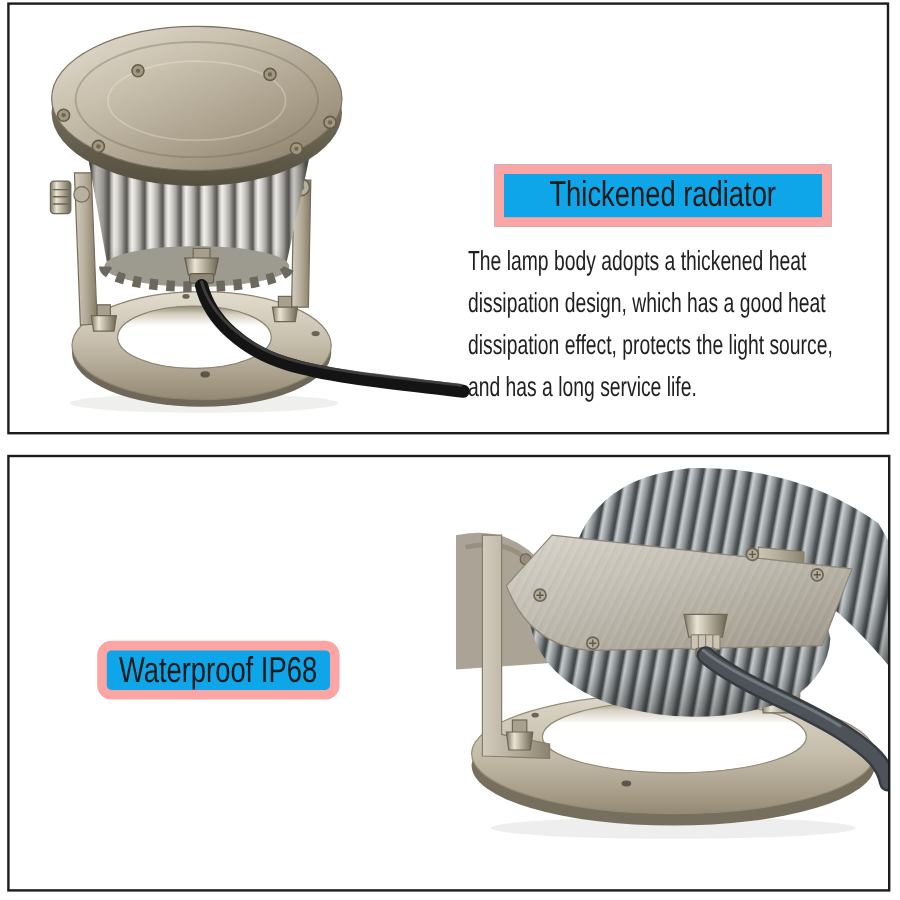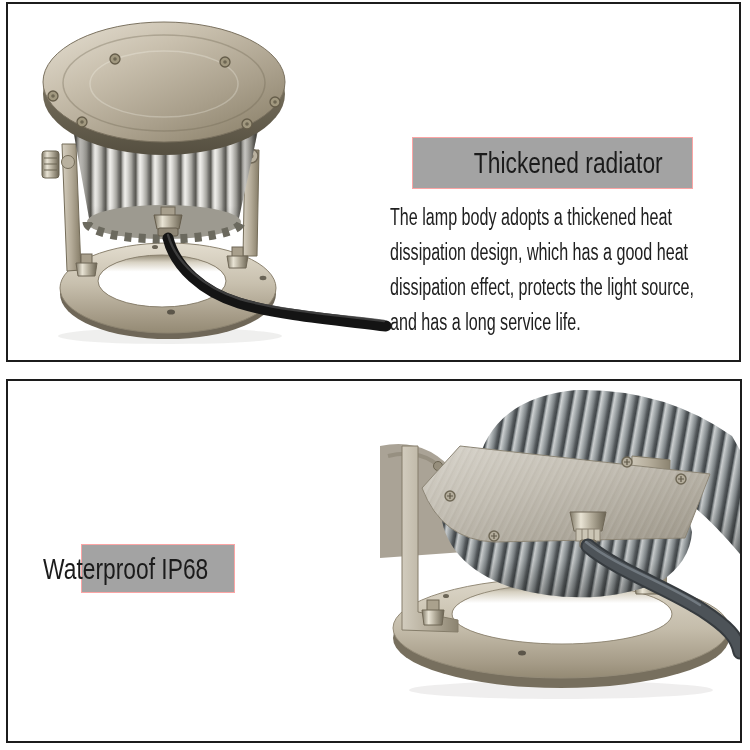--- a/index.html
+++ b/index.html
@@ -10,25 +10,25 @@
   .panel{
     position:absolute;box-sizing:border-box;border:2px solid #1c1c1c;
     background:#ffffff;overflow:hidden;
   }
   .panel-top{left:6px;top:2px;width:735px;height:360px;}
   .panel-bottom{left:6px;top:379px;width:736px;height:364px;}
   .photo{position:absolute;}
   .photo-top{left:27px;top:0;width:360px;height:352px;}
   .photo-bottom{left:372px;top:1px;width:360px;height:358px;}
   .title-box{
-    position:absolute;box-sizing:border-box;border:1px solid #fca5a5;background:#a3a3a3;
-    display:flex;align-items:center;justify-content:flex-end;
+    position:absolute;box-sizing:border-box;border:8px solid #fca5a5;background:#0ea5e9;
+    display:flex;align-items:center;justify-content:center;
   }
   .title-top{left:404px;top:133px;width:281px;height:52px;}
-  .title-bottom{left:73px;top:163px;width:154px;height:49px;}
+  .title-bottom{left:73px;top:153px;width:202px;height:49px;border-radius:12px;}
   .title-text{
     font-size:30px;color:#1b1b1b;white-space:nowrap;
     transform:scaleX(0.76);
   }
   .desc{position:absolute;}
   .desc-top{left:382px;top:196px;}
   .desc-bottom{left:45px;top:217px;}
   .desc .line{
     height:35px;line-height:35px;white-space:nowrap;color:#202020;
     transform-origin:0 50%;

